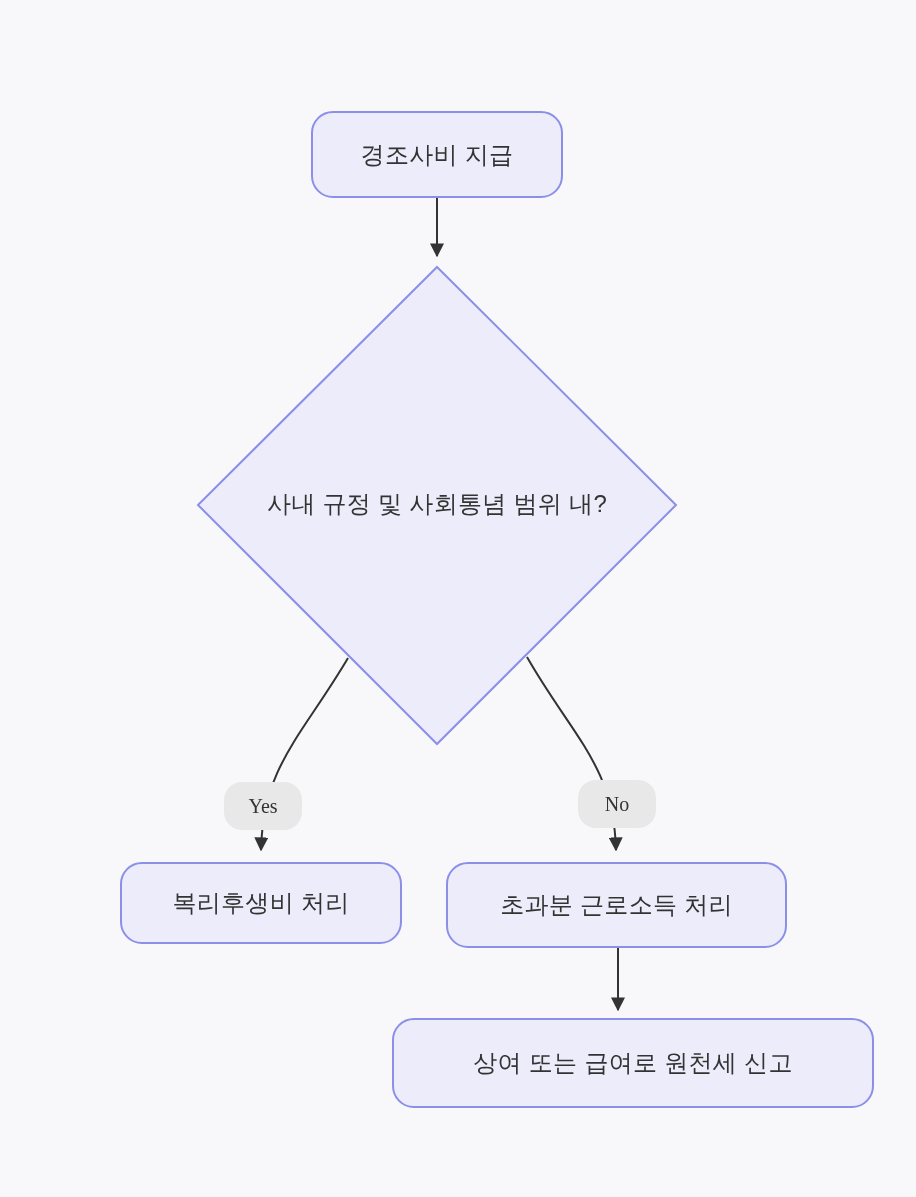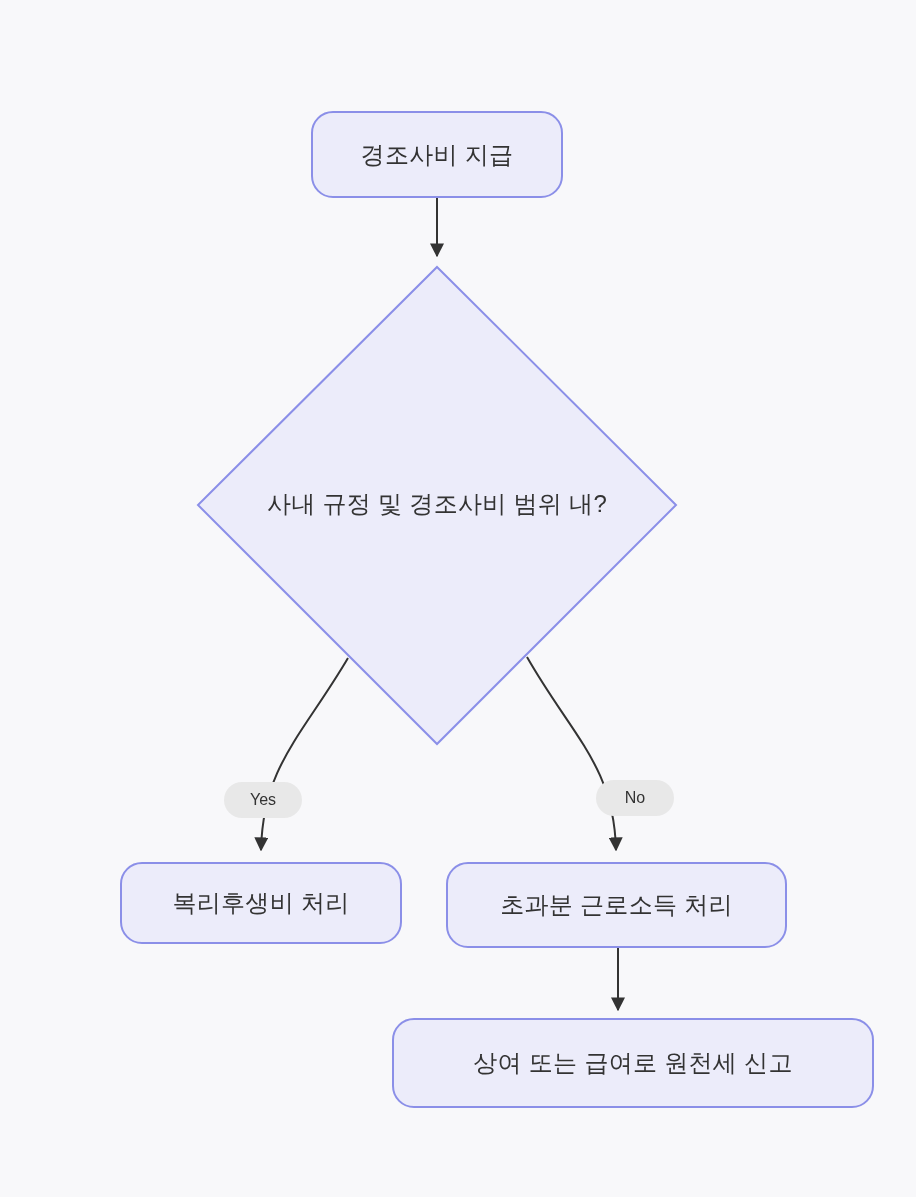--- a/index.html
+++ b/index.html
@@ -60,33 +60,34 @@
     width: 480px;
     text-align: center;
     color: var(--text);
     font-size: 24px;
     font-weight: 500;
     letter-spacing: 0.3px;
     white-space: nowrap;
   }
   .pill {
     position: absolute;
-    height: 36px;
+    height: 48px;
     padding: 0 20px;
     background: var(--label-bg);
     border-radius: 18px;
     display: flex;
     align-items: center;
     justify-content: center;
     color: var(--text);
-    font-size: 16px;
+    font-size: 20px;
     font-weight: 500;
+    font-family: Liberation Serif, serif;
   }
   .pill-yes { left: 224px; top: 782px; min-width: 78px; }
-  .pill-no  { left: 596px; top: 780px; min-width: 78px; }
+  .pill-no  { left: 578px; top: 780px; min-width: 78px; }
 </style>
 </head>
 <body>
 
 <div class="canvas">
 
   <svg class="edges" width="916" height="1197" viewBox="0 0 916 1197" xmlns="http://www.w3.org/2000/svg">
     <defs>
       <marker id="arrow" viewBox="0 0 10 10" refX="9" refY="5" markerWidth="7" markerHeight="7" orient="auto-start-reverse">
         <path class="arrowhead" d="M0,0 L10,5 L0,10 Z"></path>
@@ -101,21 +102,21 @@
 
     <path class="edge" d="M527,657 C572,736 614,766 616,850" marker-end="url(#arrow)"></path>
 
     <path class="edge" d="M618,948 L618,1010" marker-end="url(#arrow)"></path>
   </svg>
 
   <div class="node node-start">
     <span>경조사비 지급</span>
   </div>
 
-  <div class="decision-text">사내 규정 및 경조사비 범위 내?</div>
+  <div class="decision-text">사내 규정 및 사회통념 범위 내?</div>
 
   <div class="pill pill-yes">Yes</div>
 
   <div class="pill pill-no">No</div>
 
   <div class="node node-yes">
     <span>복리후생비 처리</span>
   </div>
 
   <div class="node node-no">

